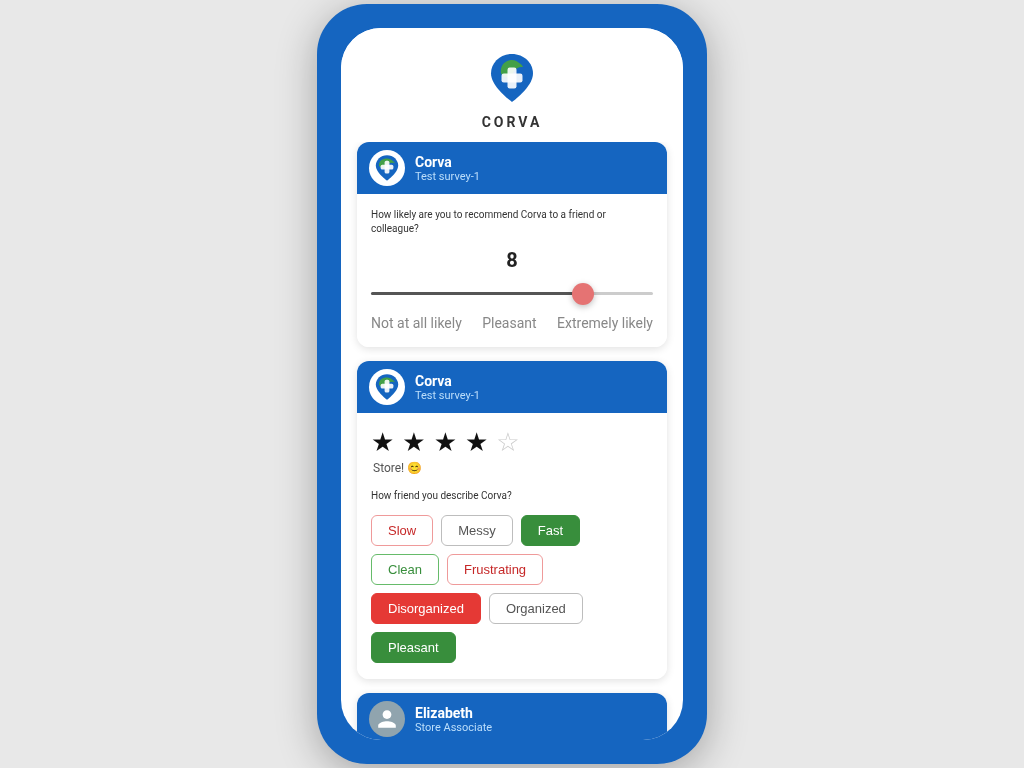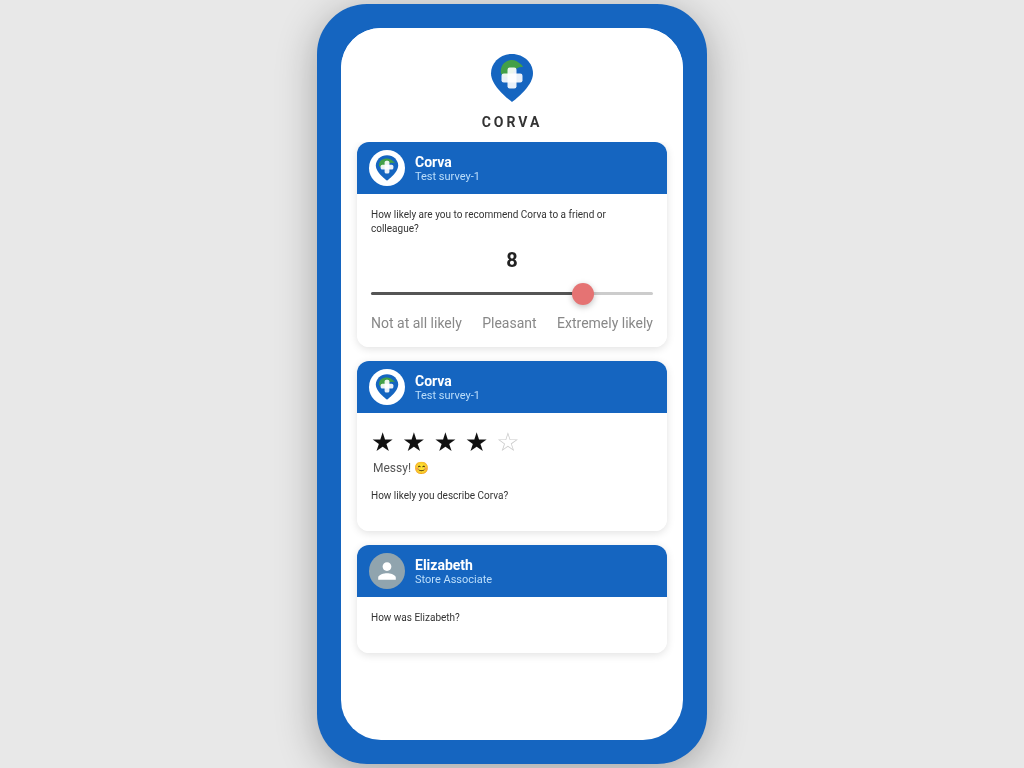--- a/index.html
+++ b/index.html
@@ -337,23 +337,33 @@
           </div>
         </div>
         <div class="card-body">
           <div class="stars-row">
             <span class="star">★</span>
             <span class="star">★</span>
             <span class="star">★</span>
             <span class="star">★</span>
             <span class="star-empty">☆</span>
           </div>
-          <div class="rating-label">Messy! 😊</div>
-
-          <p class="question-text">How likely you describe Corva?</p>
+          <div class="rating-label">Store! 😊</div>
+
+          <p class="question-text">How friend you describe Corva?</p>
+          <div class="tags-grid">
+            <button class="tag tag-outline-red">Slow</button>
+            <button class="tag tag-outline-gray">Messy</button>
+            <button class="tag tag-green">Fast</button>
+            <button class="tag tag-green-outline">Clean</button>
+            <button class="tag tag-outline-red">Frustrating</button>
+            <button class="tag tag-red-filled">Disorganized</button>
+            <button class="tag tag-outline-gray">Organized</button>
+            <button class="tag tag-green">Pleasant</button>
+          </div>
         </div>
       </div>
 
       <div class="card">
         <div class="card-header">
           <div class="card-header-avatar avatar-person">
             <svg viewBox="0 0 24 24" xmlns="http://www.w3.org/2000/svg">
               <path d="M12 12c2.7 0 4.8-2.1 4.8-4.8S14.7 2.4 12 2.4 7.2 4.5 7.2 7.2 9.3 12 12 12zm0 2.4c-3.2 0-9.6 1.6-9.6 4.8v2.4h19.2v-2.4c0-3.2-6.4-4.8-9.6-4.8z"></path>
             </svg>
           </div>

